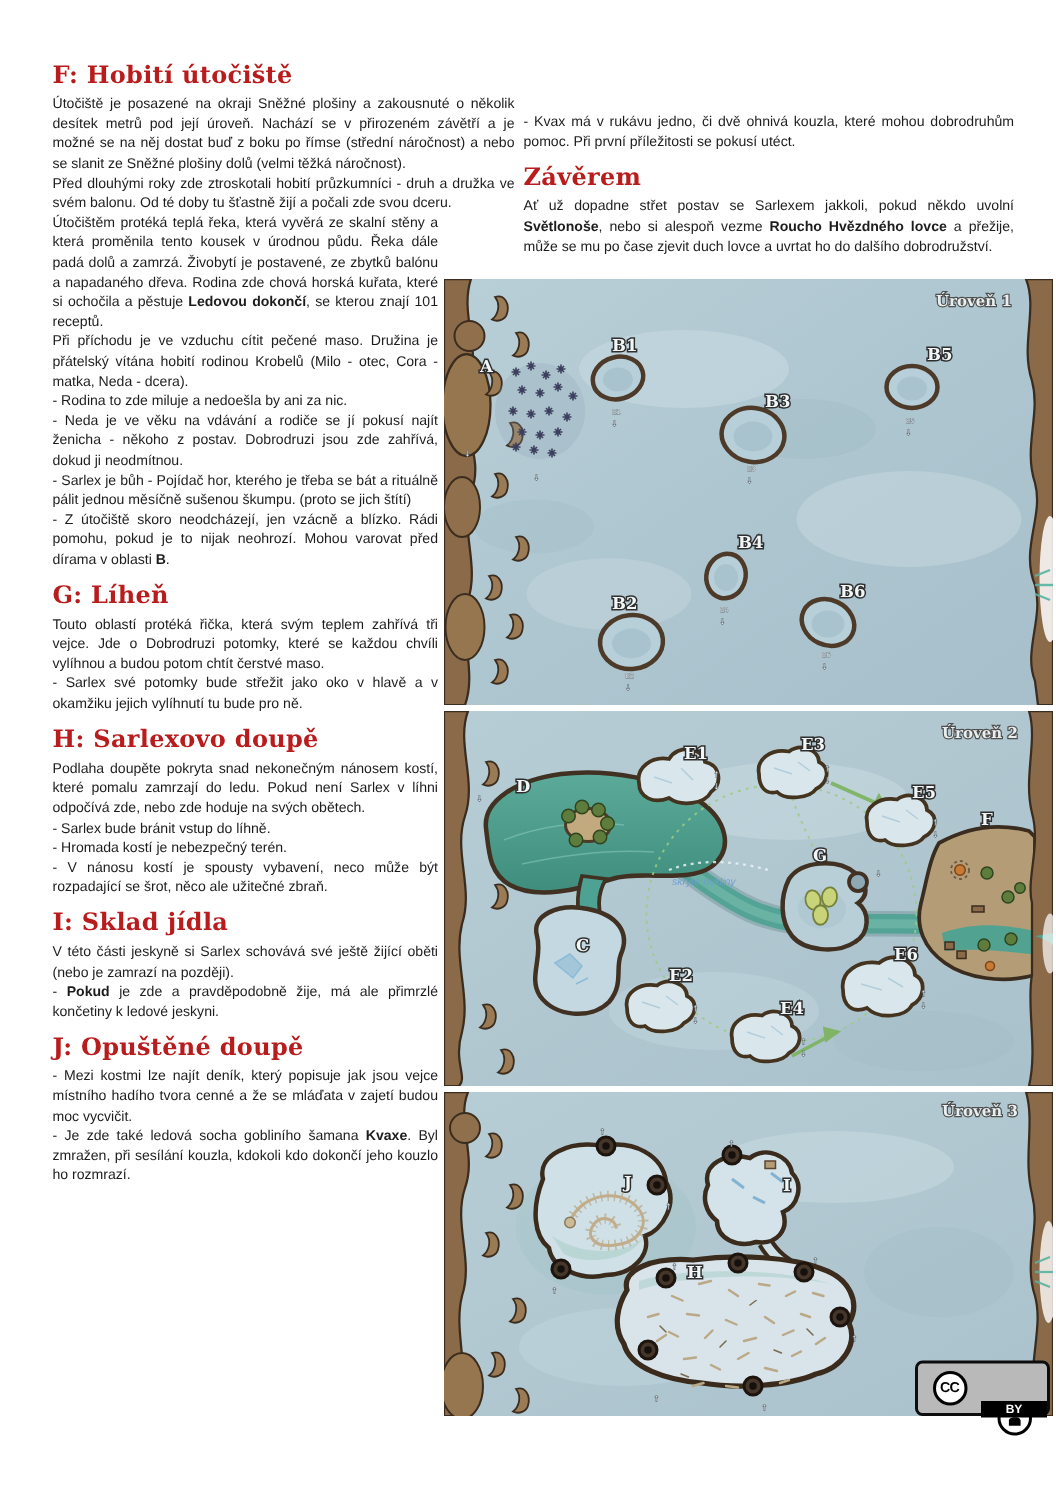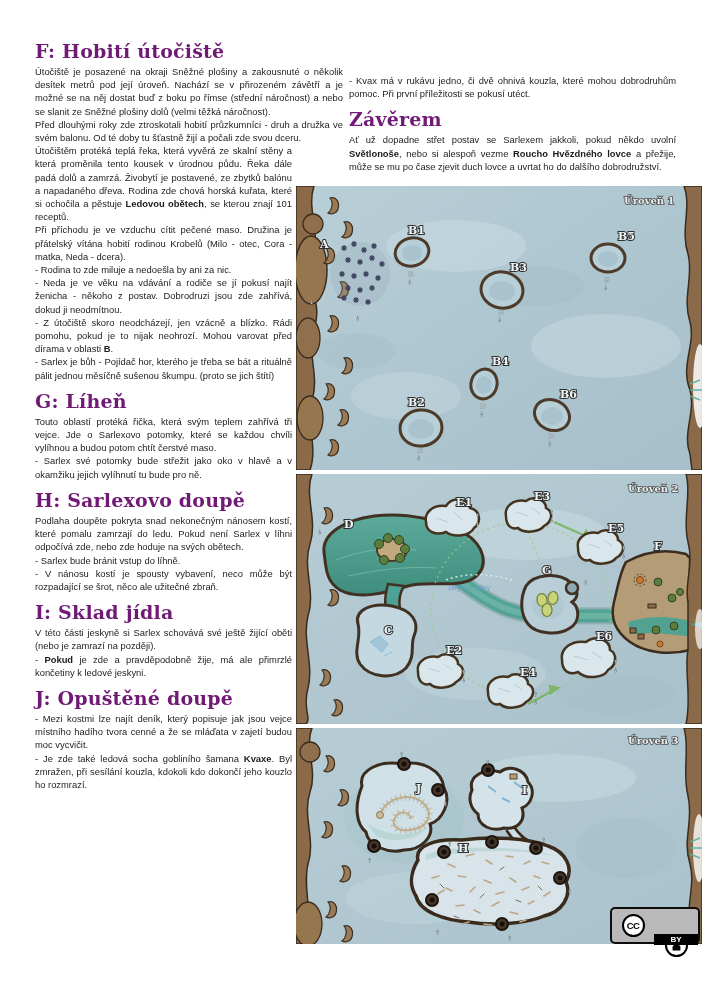--- a/index.html
+++ b/index.html
@@ -4,21 +4,21 @@
 <style>
   html,body{margin:0;padding:0;background:#ffffff;}
   .page{position:relative;width:704px;height:1000px;background:#ffffff;overflow:hidden;
         font-family:"Liberation Sans",sans-serif;}
   .col-left{position:absolute;left:35px;top:40px;width:308px;}
   .col-right{position:absolute;left:349px;top:40px;width:327px;margin-top:34px;}
   .narrow{width:257px;}
   .para{margin:0;font-size:9.4px;line-height:13.2px;text-align:justify;color:#1c1c1c;}
   .para b{font-weight:bold;}
   .head{margin:8px 0 3px 0;font-family:"DejaVu Serif",serif;font-weight:bold;
-        font-size:19px;color:#701a75;letter-spacing:.2px;}
+        font-size:16px;color:#b91c1c;letter-spacing:.2px;}
   .head.first{margin-top:0;}
   .map{position:absolute;left:296px;}
   .map svg{display:block;}
   
   .lbl{font-family:"DejaVu Serif",serif;font-weight:bold;font-size:11px;fill:#f2f6f6;
        paint-order:stroke;stroke:#2e2e2e;stroke-width:2px;}
   .lvl{font-family:"DejaVu Serif",serif;font-weight:bold;font-size:10px;fill:#e9eeee;
        paint-order:stroke;stroke:#4f4f4f;stroke-width:1.6px;}
   .mk{font-size:6.5px;fill:#eef3f4;paint-order:stroke;stroke:#5d6a71;stroke-width:.8px;}
   .mklbl{font-size:4.6px;fill:#dce4e7;paint-order:stroke;stroke:#6c7880;stroke-width:.5px;}
@@ -41,36 +41,37 @@
 <div class="page">
 
   <div class="col-left">
     <h2 class="head first">F: Hobití útočiště</h2>
     <div>
         <p class="para">Útočiště je posazené na okraji Sněžné plošiny a zakousnuté o několik desítek metrů pod její úroveň. Nachází se v přirozeném závětří a je možné se na něj dostat buď z boku po římse (střední náročnost) a nebo se slanit ze Sněžné plošiny dolů (velmi těžká náročnost).</p>
         <p class="para">Před dlouhými roky zde ztroskotali hobití průzkumníci - druh a družka ve svém balonu. Od té doby tu šťastně žijí a počali zde svou dceru.</p>
       </div>
     <div class="narrow">
       <div>
-          <p class="para">Útočištěm protéká teplá řeka, která vyvěrá ze skalní stěny a která proměnila tento kousek v úrodnou půdu. Řeka dále padá dolů a zamrzá. Živobytí je postavené, ze zbytků balónu a napadaného dřeva. Rodina zde chová horská kuřata, které si ochočila a pěstuje <b>Ledovou obětech</b>, se kterou znají 101 receptů.</p>
+          <p class="para">Útočištěm protéká teplá řeka, která vyvěrá ze skalní stěny a která proměnila tento kousek v úrodnou půdu. Řeka dále padá dolů a zamrzá. Živobytí je postavené, ze zbytků balónu a napadaného dřeva. Rodina zde chová horská kuřata, které si ochočila a pěstuje <b>Ledovou dokončí</b>, se kterou znají 101 receptů.</p>
           <p class="para">Při příchodu je ve vzduchu cítit pečené maso. Družina je přátelský vítána hobití rodinou Krobelů (Milo - otec, Cora - matka, Neda - dcera).</p>
           <p class="para">- Rodina to zde miluje a nedoešla by ani za nic.</p>
           <p class="para">- Neda je ve věku na vdávání a rodiče se jí pokusí najít ženicha - někoho z postav. Dobrodruzi jsou zde zahřívá, dokud ji neodmítnou.</p>
+          <p class="para">- Sarlex je bůh - Pojídač hor, kterého je třeba se bát a rituálně pálit jednou měsíčně sušenou škumpu. (proto se jich štítí)</p>
           <p class="para">- Z útočiště skoro neodcházejí, jen vzácně a blízko. Rádi pomohu, pokud je to nijak neohrozí. Mohou varovat před dírama v oblasti <b>B</b>.</p>
-          <p class="para">- Sarlex je bůh - Pojídač hor, kterého je třeba se bát a rituálně pálit jednou měsíčně sušenou škumpu. (proto se jich štítí)</p>
         </div>
       <h2 class="head">G: Líheň</h2>
       <div>
-          <p class="para">Touto oblastí protéká řička, která svým teplem zahřívá tři vejce. Jde o Sarlexovo potomky, které se každou chvíli vylíhnou a budou potom chtít čerstvé maso.</p>
+          <p class="para">Touto oblastí protéká řička, která svým teplem zahřívá tři vejce. Jde o Dobrodruzi potomky, které se každou chvíli vylíhnou a budou potom chtít čerstvé maso.</p>
           <p class="para">- Sarlex své potomky bude střežit jako oko v hlavě a v okamžiku jejich vylíhnutí tu bude pro ně.</p>
         </div>
       <h2 class="head">H: Sarlexovo doupě</h2>
       <div>
           <p class="para">Podlaha doupěte pokryta snad nekonečným nánosem kostí, které pomalu zamrzají do ledu. Pokud není Sarlex v líhni odpočívá zde, nebo zde hoduje na svých obětech.</p>
           <p class="para">- Sarlex bude bránit vstup do líhně.</p>
+          <p class="para">- Hromada kostí je nebezpečný terén.</p>
           <p class="para">- V nánosu kostí je spousty vybavení, neco může být rozpadající se šrot, něco ale užitečné zbraň.</p>
         </div>
       <h2 class="head">I: Sklad jídla</h2>
       <div>
           <p class="para">V této části jeskyně si Sarlex schovává své ještě žijící oběti (nebo je zamrazí na později).</p>
           <p class="para">- <b>Pokud</b> je zde a pravděpodobně žije, má ale přimrzlé končetiny k ledové jeskyni.</p>
         </div>
       <h2 class="head">J: Opuštěné doupě</h2>
       <div>
           <p class="para">- Mezi kostmi lze najít deník, který popisuje jak jsou vejce místního hadího tvora cenné a že se mláďata v zajetí budou moc vycvičit.</p>

